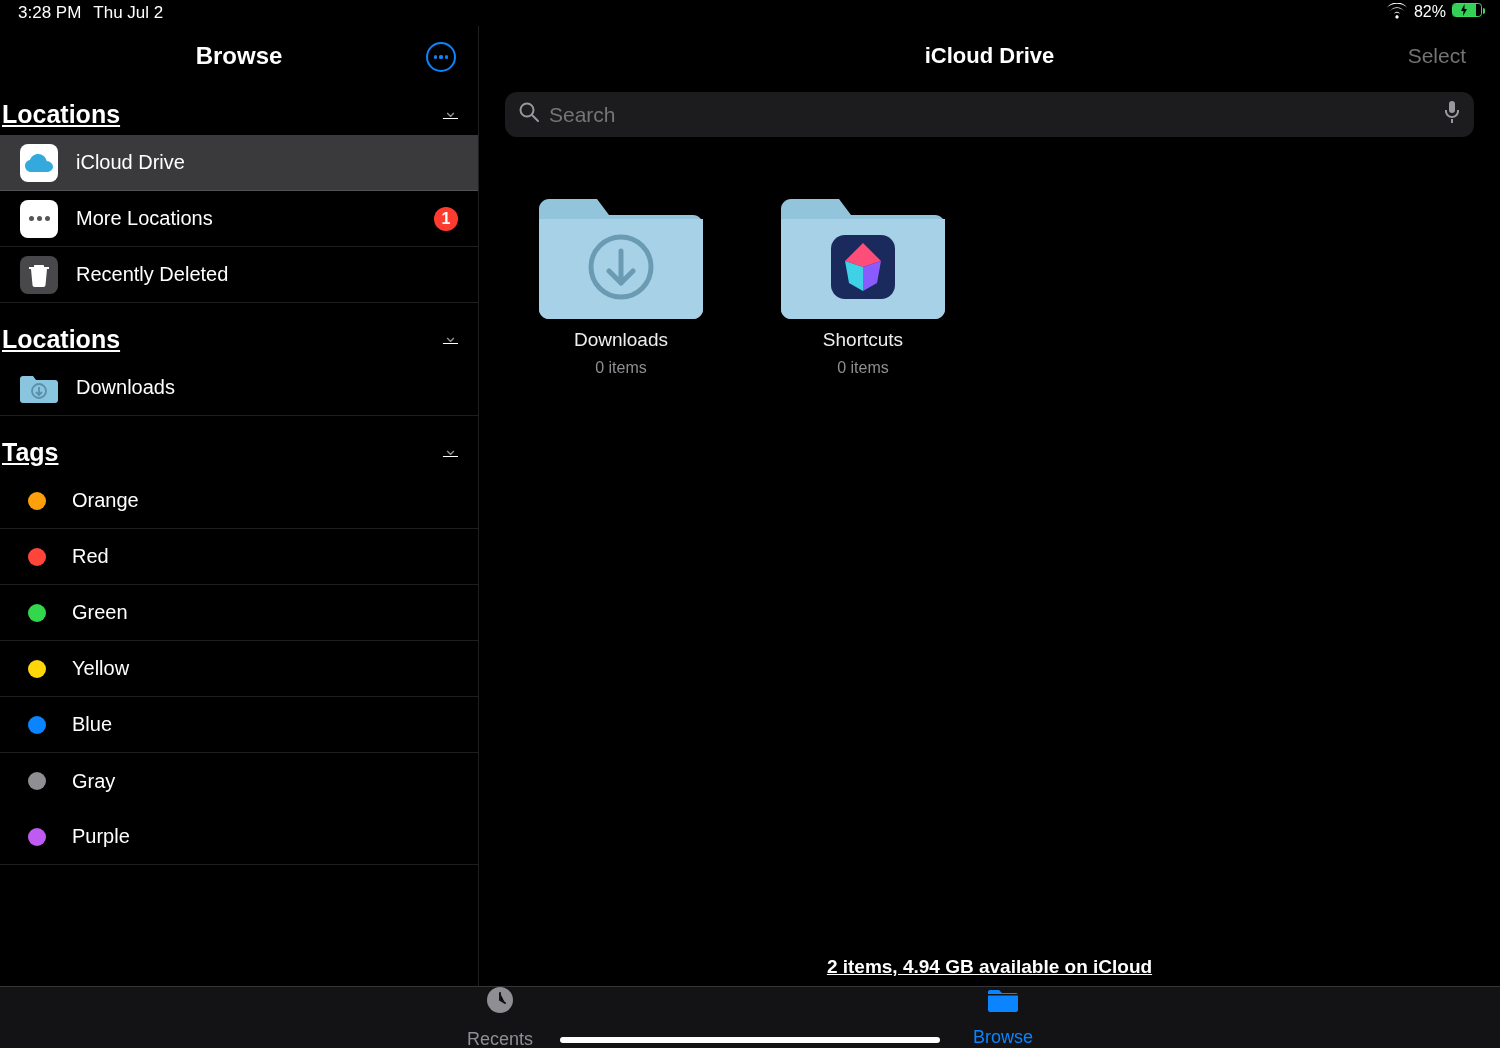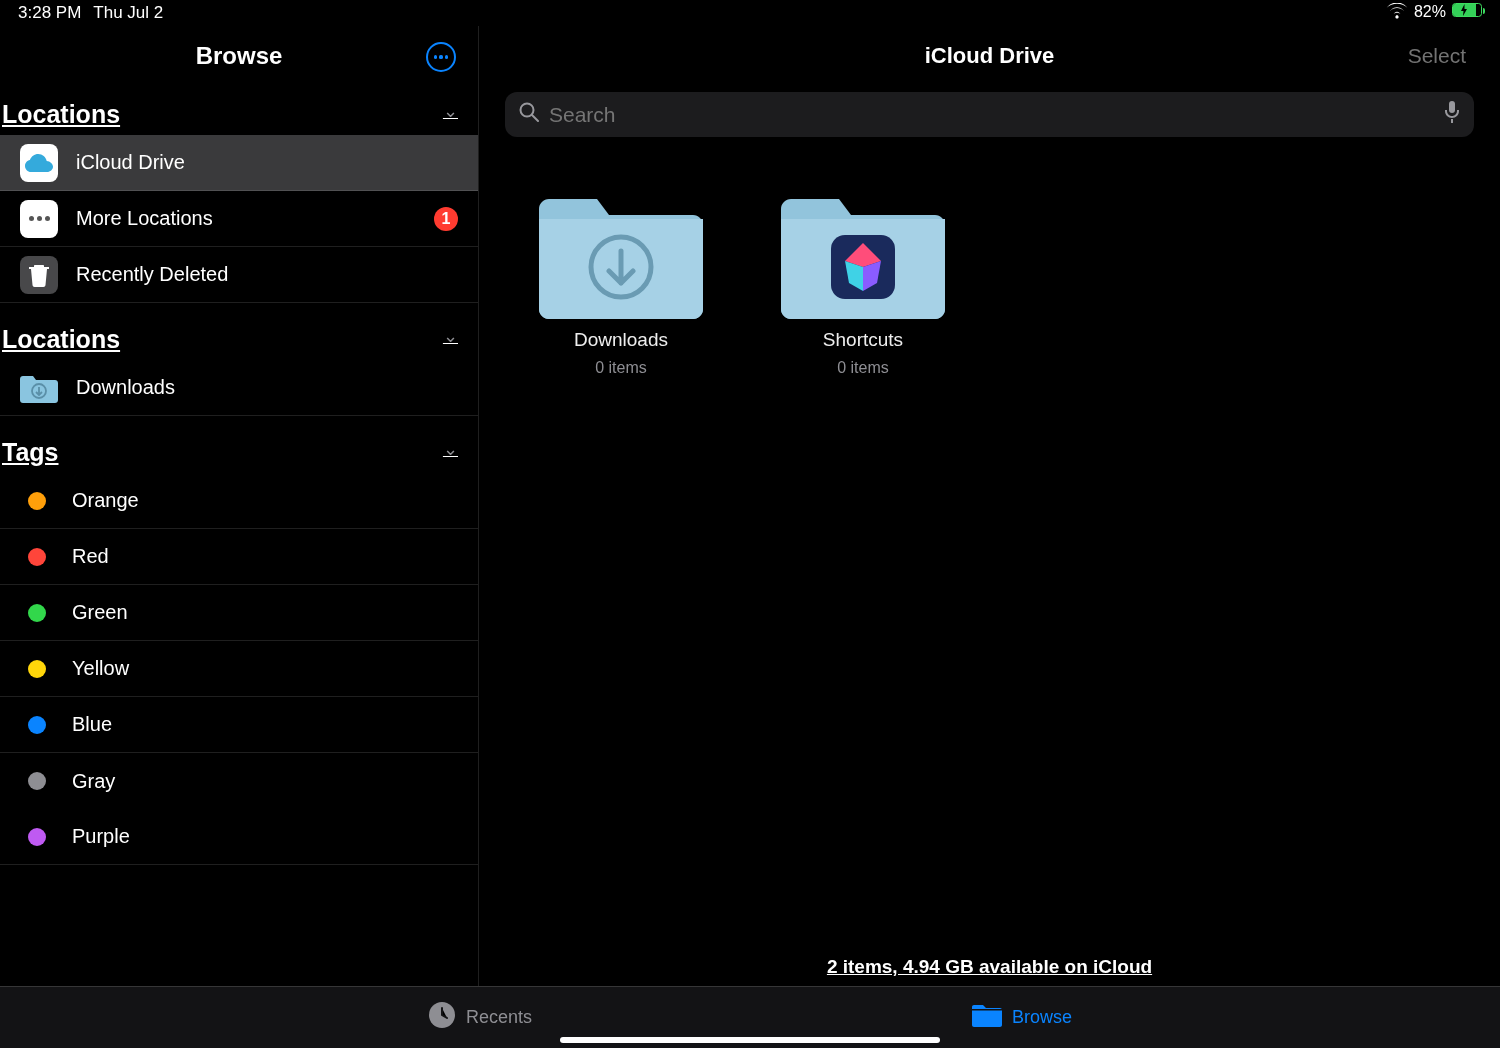--- a/index.html
+++ b/index.html
@@ -92,21 +92,21 @@
     .ficon svg{width:100%;height:100%;}
     .fname{color:#eee;font-size:19px;margin-top:10px;}
     .fsub{color:#8e8e93;font-size:16px;margin-top:8px;}
     .status-line{color:#fff;font-size:19px;font-weight:600;text-align:center;margin-top:auto;margin-bottom:8px;text-decoration:underline;}
 
     
     .tabbar{
       height:62px;background:#131315;display:flex;align-items:center;justify-content:center;gap:440px;
       border-top:0.5px solid rgba(255,255,255,0.15);
     }
-    .tab{display:flex;align-items:center;gap:10px;font-size:18px;}
+    .tab{display:flex;align-items:center;gap:10px;font-size:18px;flex-direction:column;}
     .tab.inactive{color:#8e8e93;}
     .tab.active{color:#0a84ff;}
     .home-ind{width:380px;height:6px;background:#fff;border-radius:4px;margin:0 auto;position:absolute;bottom:5px;left:50%;transform:translateX(-50%);}
   </style>
 </head>
 <body>
 
 <div class="status-bar">
   <div class="status-left">
     <span>3:28 PM</span>

